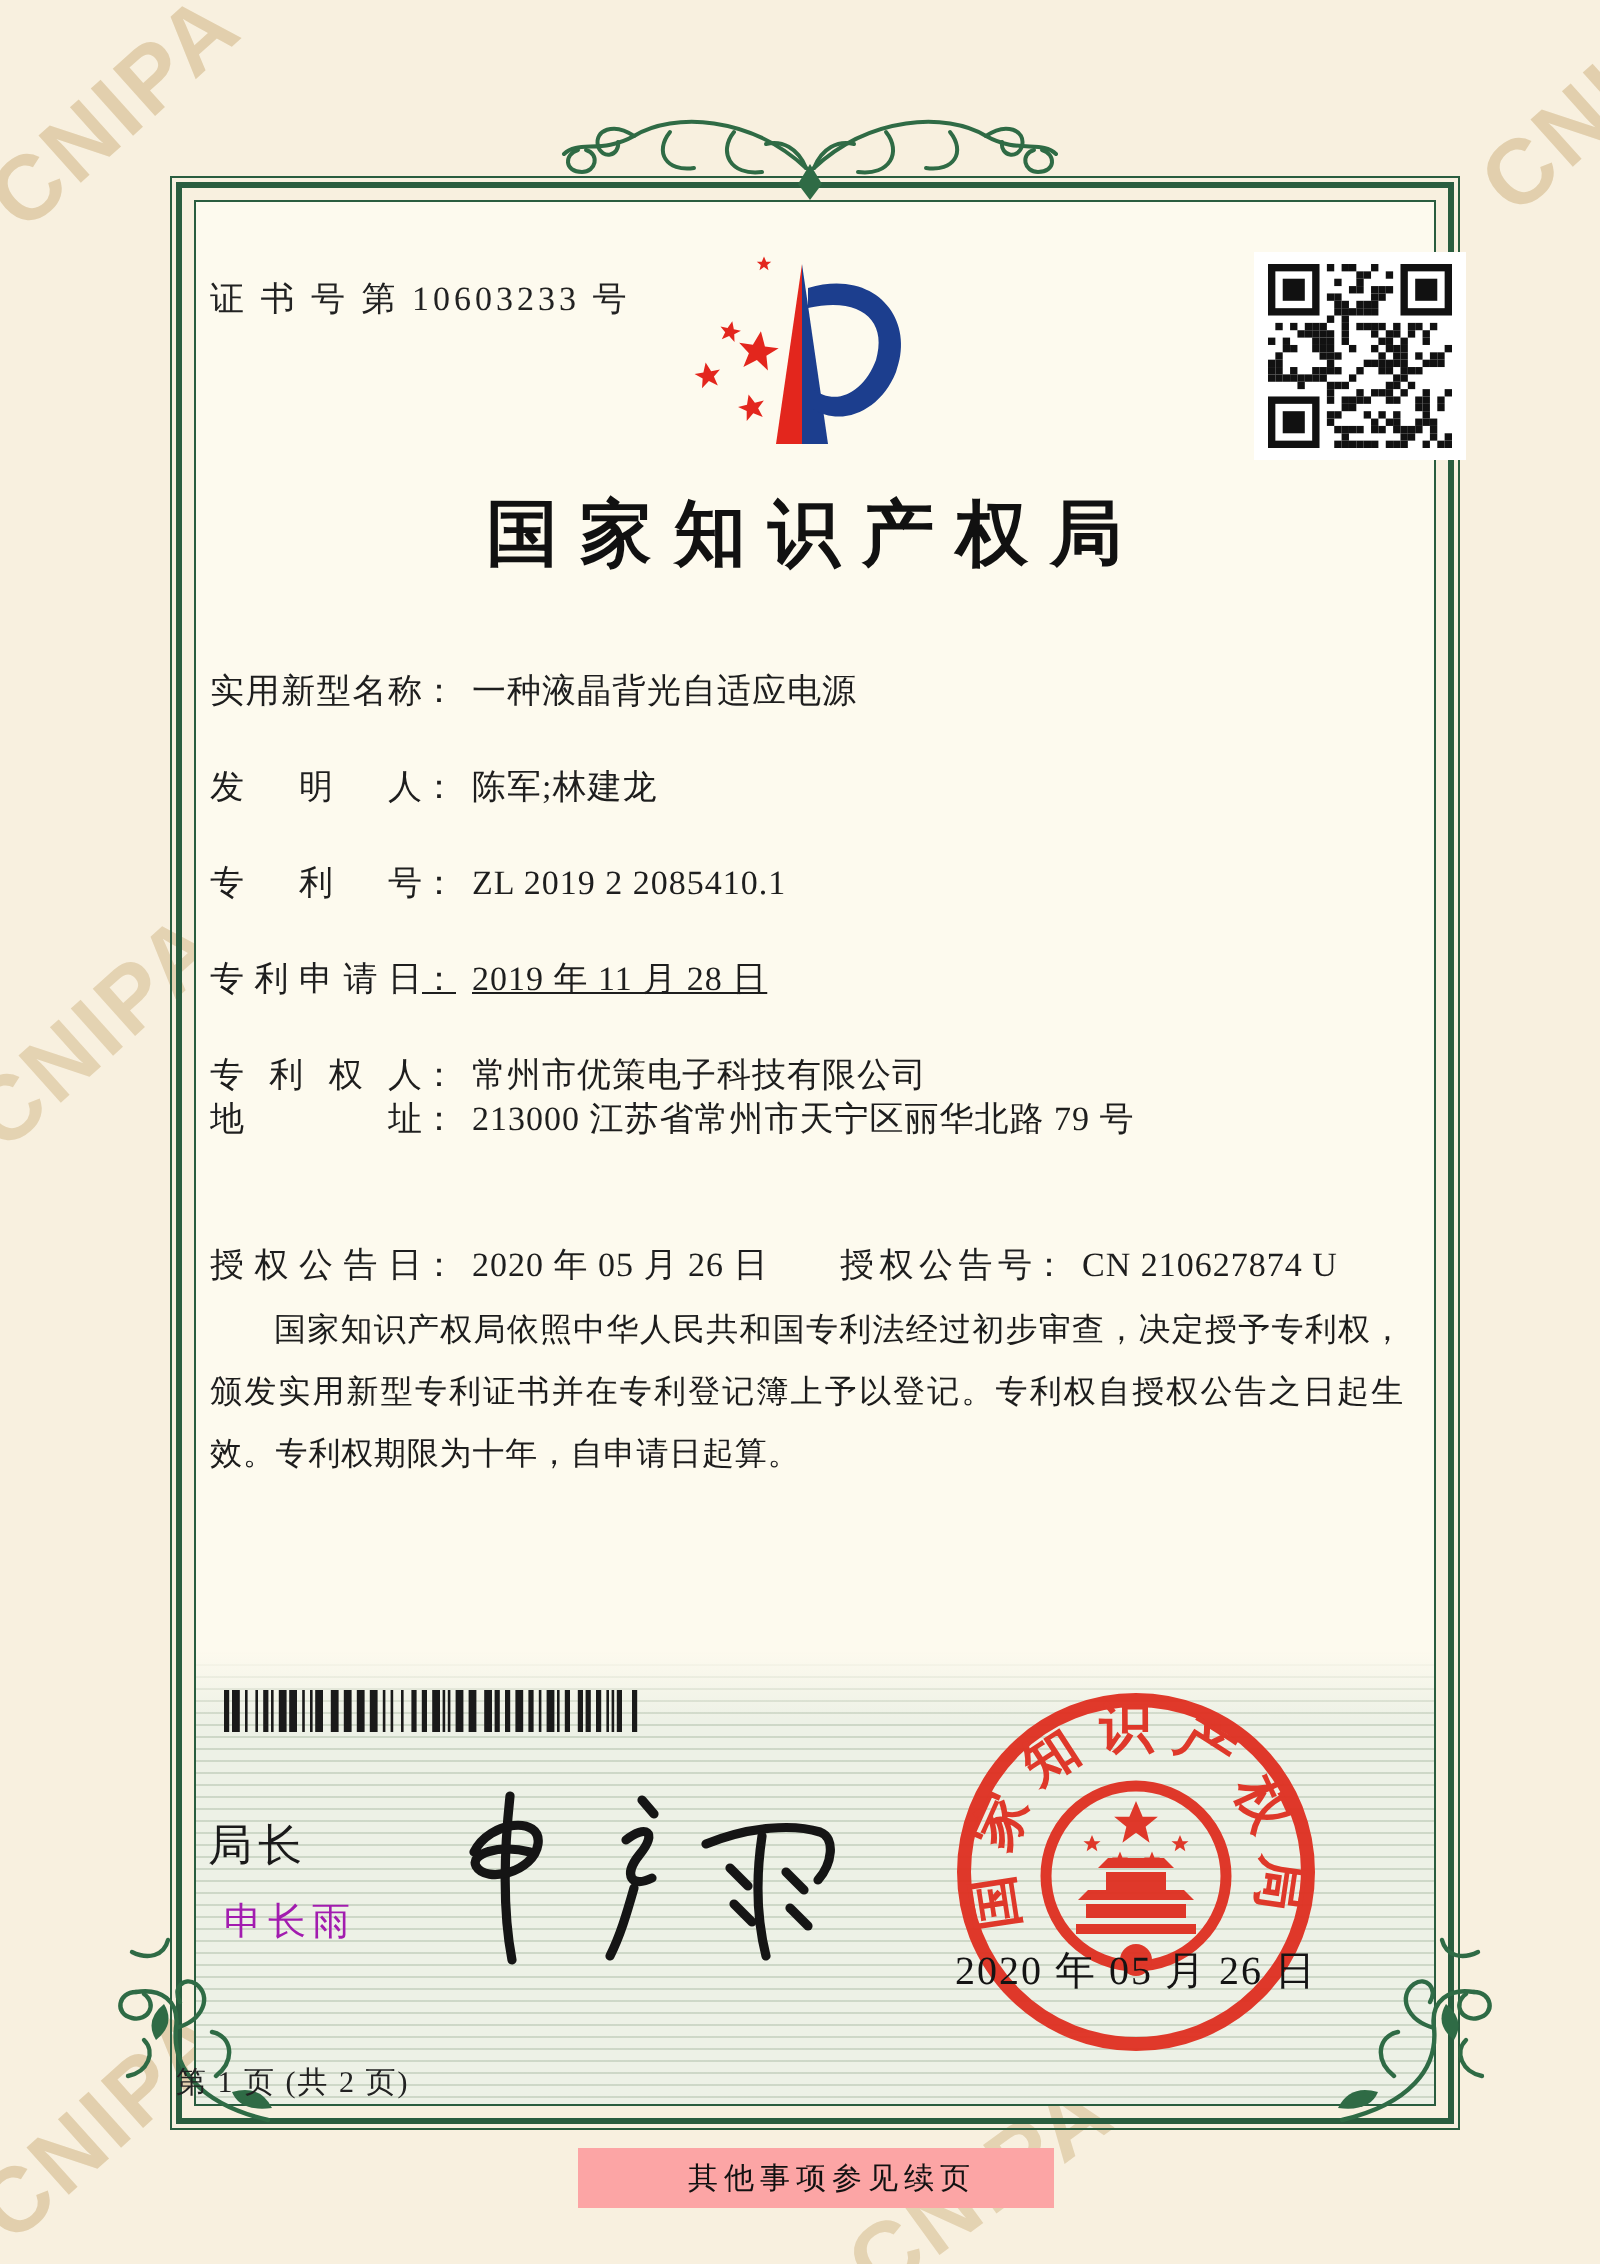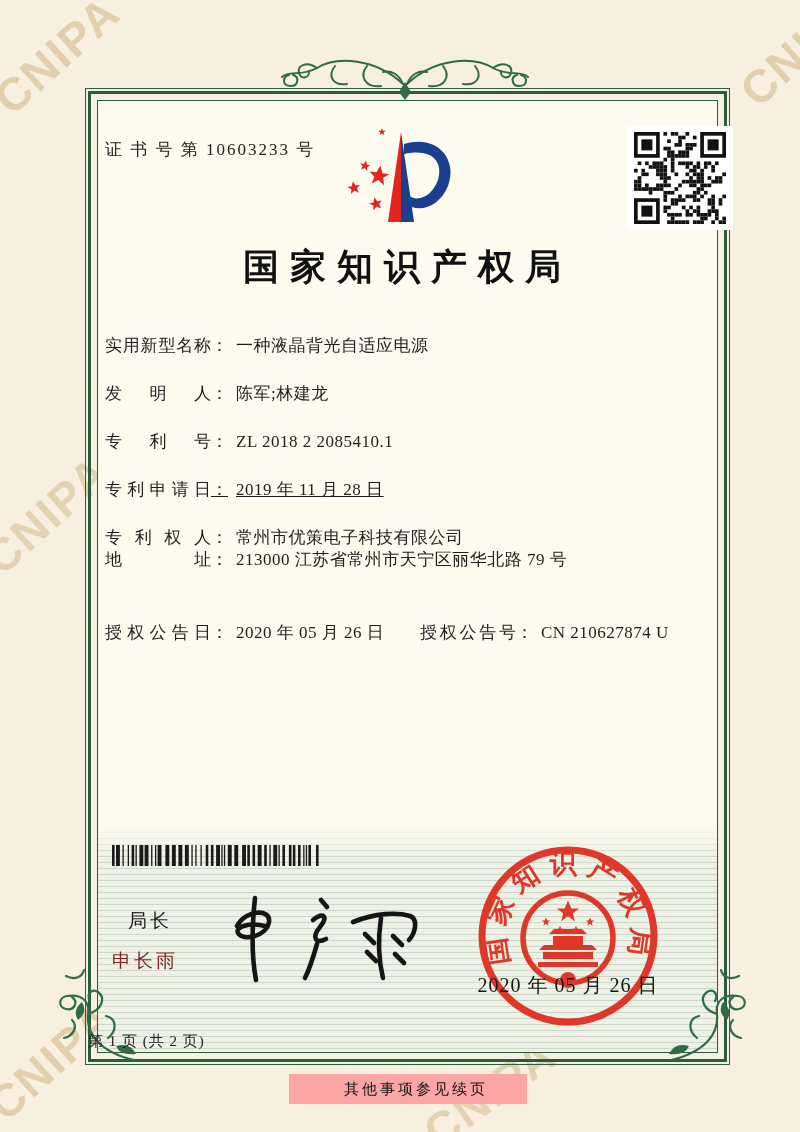--- a/index.html
+++ b/index.html
@@ -25,24 +25,24 @@
          font-size:36px;font-weight:bold;color:#111;letter-spacing:11px;}
   .frow{position:absolute;left:105px;width:600px;z-index:3;font-size:17px;color:#1e1e1e;}
   .flabel{display:inline-block;width:106px;text-align:justify;text-align-last:justify;vertical-align:bottom;}
   .fcolon{margin-right:8px;}
   .fval{letter-spacing:.5px;}
   .grant2{position:absolute;left:315px;top:0;}
   .paras{position:absolute;left:105px;top:650px;width:597px;z-index:3;font-size:16px;
          color:#1c1c1c;line-height:31px;text-align:justify;}
   .paras p{margin:0 0 4px 0;text-indent:2em;letter-spacing:.4px;}
   
-  .dirtitle{position:absolute;left:128px;top:908px;z-index:4;font-size:19px;letter-spacing:3px;
+  .dirtitle{position:absolute;left:104px;top:908px;z-index:4;font-size:22px;letter-spacing:3px;
             color:#1a1a1a;font-family:"Liberation Sans","DejaVu Sans",sans-serif;font-weight:500;}
   .dirname{position:absolute;left:112px;top:948px;z-index:4;font-size:19px;letter-spacing:3px;
-           color:#7f1d1d;font-family:"Liberation Sans","DejaVu Sans",sans-serif;font-weight:500;text-align:center;}
+           color:#a21caf;font-family:"Liberation Sans","DejaVu Sans",sans-serif;font-weight:500;text-align:center;}
   .pageinfo{position:absolute;left:88px;top:1032px;width:600px;z-index:4;text-align:left;
             font-size:15px;color:#222;letter-spacing:1px;}
   .contstrip{position:absolute;left:289px;top:1074px;width:222px;height:30px;background:#fca5a5;
              z-index:5;display:flex;align-items:center;justify-content:center;
              font-size:15px;color:#111;letter-spacing:3px;padding-left:16px;}
   
   .logo{position:absolute;left:332px;top:118px;z-index:3;}
   .qrbg{position:absolute;left:627px;top:126px;width:106px;height:104px;background:#fff;z-index:3;}
   .qr{position:absolute;left:634px;top:132px;z-index:4;}
   .barcode{position:absolute;left:112px;top:845px;z-index:4;}
@@ -343,39 +343,40 @@
 
 <div class="title">国家知识产权局</div>
 
 <div class="frow" style="top:334px;">
   <span class="flabel">实用新型名称</span><span class="fcolon">：</span><span class="fval">一种液晶背光自适应电源</span>
 </div>
 <div class="frow" style="top:382px;">
   <span class="flabel">发明人</span><span class="fcolon">：</span><span class="fval">陈军;林建龙</span>
 </div>
 <div class="frow" style="top:430px;">
-  <span class="flabel">专利号</span><span class="fcolon">：</span><span class="fval">ZL 2018 2 2085410.1</span>
+  <span class="flabel">专利号</span><span class="fcolon">：</span><span class="fval">ZL 2019 2 2085410.1</span>
 </div>
 <div class="frow" style="top:478px;text-decoration:underline;">
   <span class="flabel">专利申请日</span><span class="fcolon">：</span><span class="fval">2019 年 11 月 28 日</span>
 </div>
 <div class="frow" style="top:526px;">
   <span class="flabel">专利权人</span><span class="fcolon">：</span><span class="fval">常州市优策电子科技有限公司</span>
 </div>
 <div class="frow" style="top:548px;">
   <span class="flabel">地址</span><span class="fcolon">：</span><span class="fval">213000 江苏省常州市天宁区丽华北路 79 号</span>
 </div>
 <div class="frow" style="top:621px;">
   <span class="flabel">授权公告日</span><span class="fcolon">：</span><span class="fval">2020 年 05 月 26 日</span>
   <span class="grant2">
     <span class="flabel" style="width:96px;">授权公告号</span><span class="fcolon">：</span><span class="fval">CN 210627874 U</span>
   </span>
 </div>
 
 <div class="paras">
+  <p>国家知识产权局依照中华人民共和国专利法经过初步审查，决定授予专利权，颁发实用新型专利证书并在专利登记簿上予以登记。专利权自授权公告之日起生效。专利权期限为十年，自申请日起算。</p>
 </div>
 
 <svg id="barcode" class="barcode" width="208" height="21" viewBox="0 0 208 21" preserveAspectRatio="none">
     <g fill="#1a1a1a">
       <rect x="0" y="0" width="2.6" height="21"></rect>
       <rect x="4.0" y="0" width="3.9" height="21"></rect>
       <rect x="10.5" y="0" width="1.3" height="21"></rect>
       <rect x="15.7" y="0" width="1.3" height="21"></rect>
       <rect x="19.6" y="0" width="2.6" height="21"></rect>
       <rect x="23.5" y="0" width="1.3" height="21"></rect>

